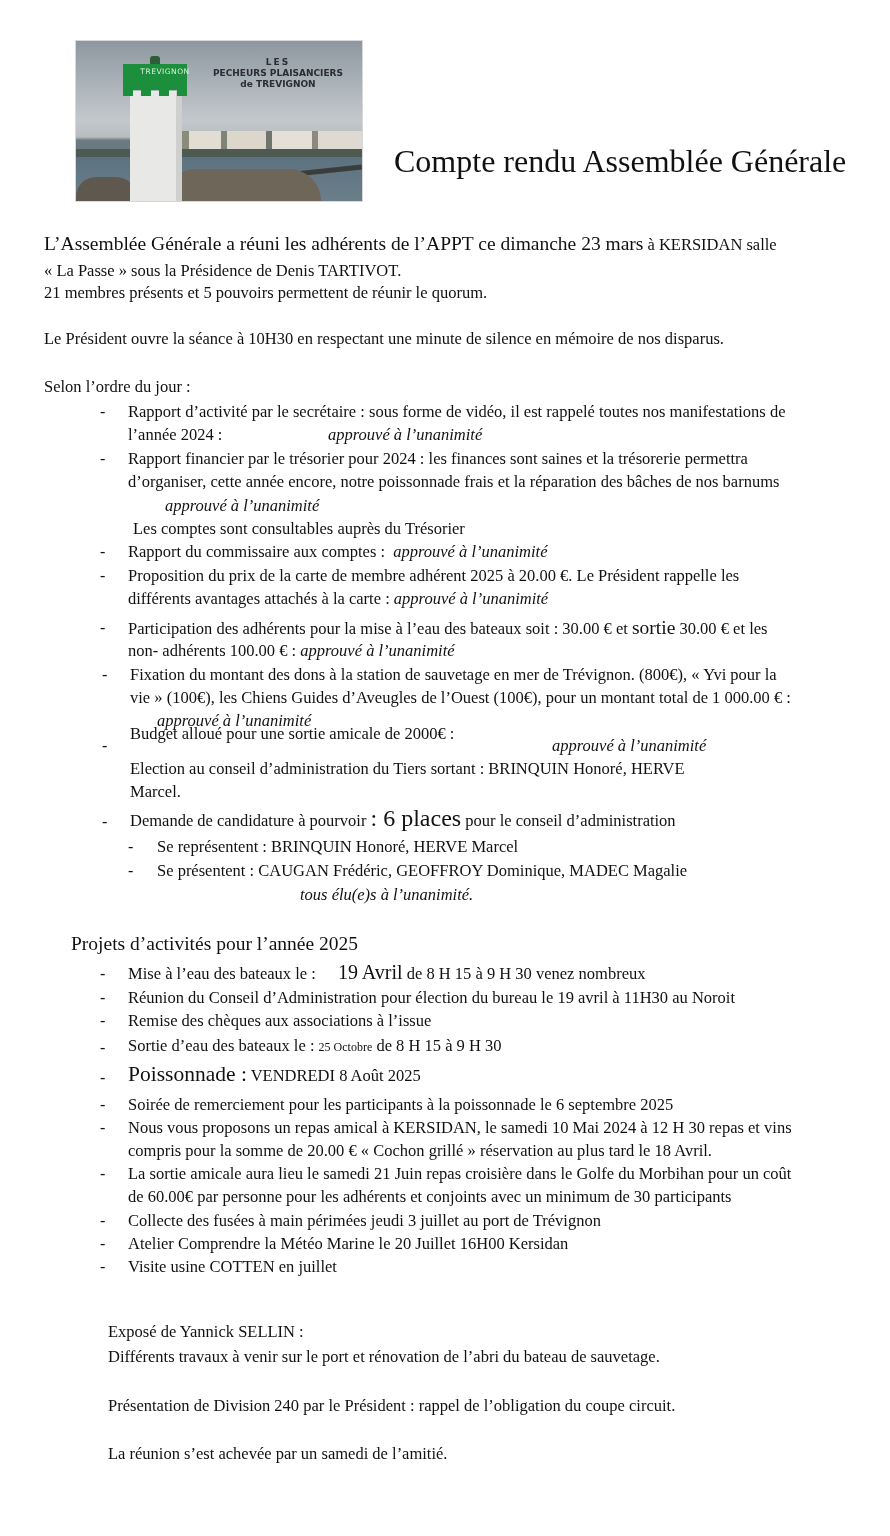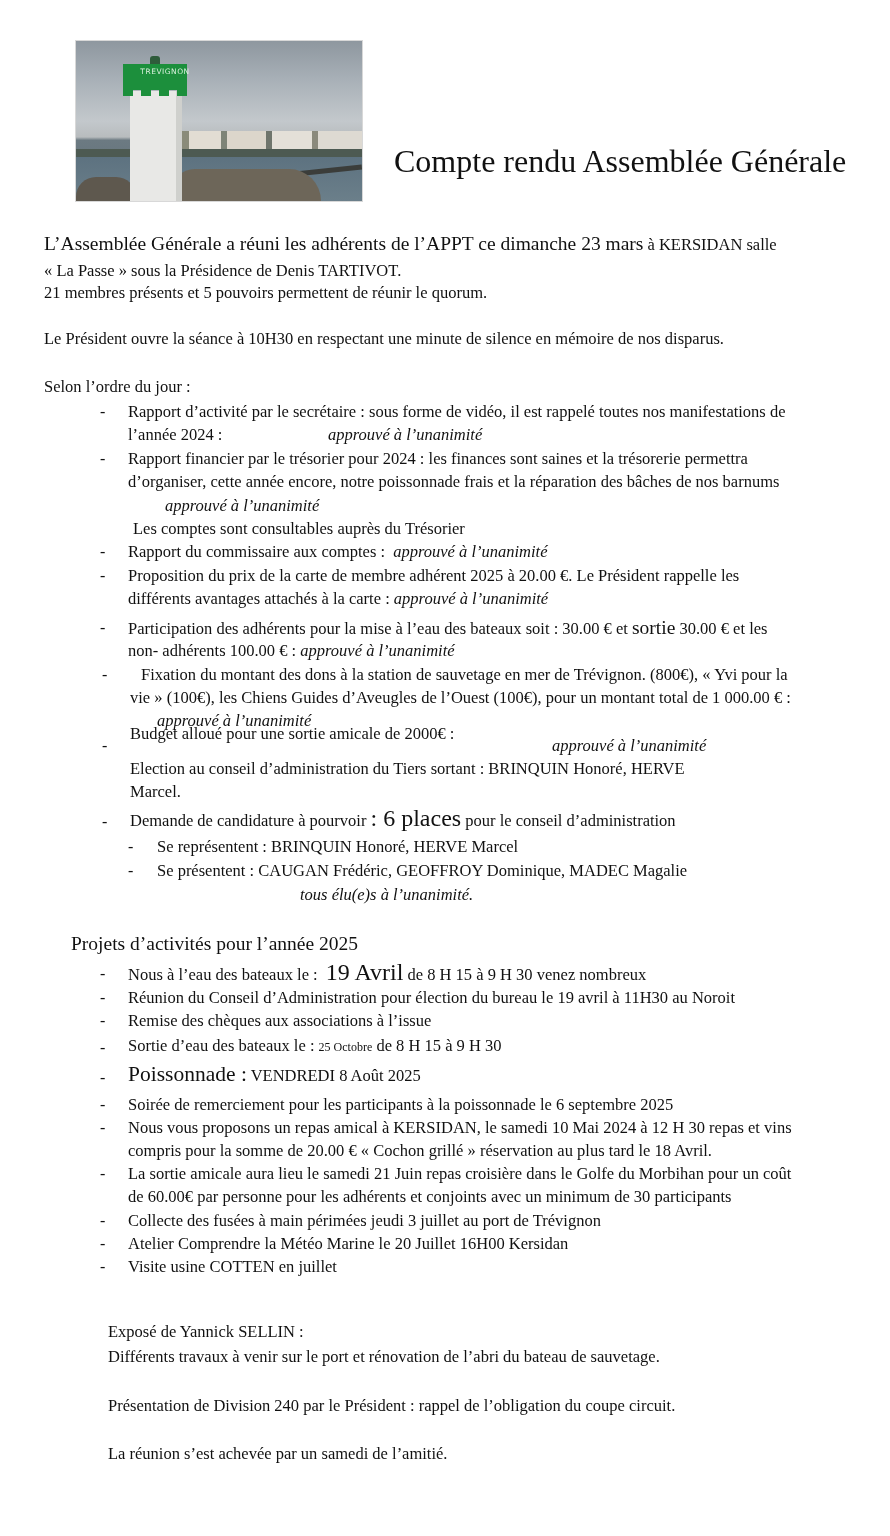--- a/index.html
+++ b/index.html
@@ -47,20 +47,25 @@
   <div class="rocks"></div>
   <div class="tower"></div>
   <div class="lamp"></div>
   <div class="crown">
     <div class="crown-label">TREVIGNON</div>
   </div>
   <div class="merlon" style="left:47px"></div>
   <div class="merlon" style="left:65px"></div>
   <div class="merlon" style="left:83px"></div>
   <div class="merlon" style="left:101px"></div>
+  <div class="title">
+    <div style="letter-spacing:2px">LES</div>
+    <div>PECHEURS PLAISANCIERS</div>
+    <div>de TREVIGNON</div>
+  </div>
 </div>
 
 <div id="doc-title" class="abs">Compte rendu Assemblée Générale</div>
 
 <div class="abs" style="left:44px; top:233px;">
   <span style="font-size:19.5px">L’Assemblée Générale a réuni les adhérents de l’APPT ce dimanche 23 mars</span>
   <span style="font-size:16.5px">à KERSIDAN salle</span>
 </div>
 <div class="abs t" style="left:44px; top:261px;">« La Passe » sous la Présidence de Denis TARTIVOT.</div>
 <div class="abs t" style="left:44px; top:283px;">21 membres présents et 5 pouvoirs permettent de réunir le quorum.</div>
@@ -97,21 +102,21 @@
   <span>Participation des adhérents pour la mise à l’eau des bateaux soit : 30.00 € et</span>
   <span style="font-size:19.5px">sortie</span>
   <span>30.00 € et les</span>
 </div>
 <div class="abs t" style="left:128px; top:641px">
   <span>non- adhérents 100.00 € :</span>
   <span class="ital">approuvé à l’unanimité</span>
 </div>
 
 <span class="dash" style="left:102px; top:665px">-</span>
-<div class="abs t" style="left:141px; top:665px">Fixation du montant des dons à la station de sauvetage en mer de Trévignon. (800€), « Yvi pour la</div>
+<div class="abs t" style="left:130px; top:665px">Fixation du montant des dons à la station de sauvetage en mer de Trévignon. (800€), « Yvi pour la</div>
 <div class="abs t" style="left:130px; top:688px">vie » (100€), les Chiens Guides d’Aveugles de l’Ouest (100€), pour un montant total de 1 000.00 € :</div>
 <div class="abs t ital" style="left:157px; top:711px">approuvé à l’unanimité</div>
 
 <span class="dash" style="left:102px; top:736px">-</span>
 <div class="abs t" style="left:130px; top:724px">Budget alloué pour une sortie amicale de 2000€ :</div>
 <div class="abs t ital" style="left:552px; top:736px">approuvé à l’unanimité</div>
 <div class="abs t" style="left:130px; top:759px">Election au conseil d’administration du Tiers sortant : BRINQUIN Honoré, HERVE</div>
 <div class="abs t" style="left:130px; top:782px">Marcel.</div>
 
 <span class="dash" style="left:102px; top:812px">-</span>
@@ -123,22 +128,22 @@
 <span class="dash" style="left:128px; top:837px">-</span>
 <div class="abs t" style="left:157px; top:837px">Se représentent : BRINQUIN Honoré, HERVE Marcel</div>
 <span class="dash" style="left:128px; top:861px">-</span>
 <div class="abs t" style="left:157px; top:861px">Se présentent : CAUGAN Frédéric, GEOFFROY Dominique, MADEC Magalie</div>
 <div class="abs t ital" style="left:300px; top:885px">tous élu(e)s à l’unanimité.</div>
 
 <div class="abs bold" style="left:71px; top:932px; font-size:19.5px; line-height:24px">Projets d’activités pour l’année 2025</div>
 
 <span class="dash" style="left:100px; top:964px">-</span>
 <div class="abs t" style="left:128px; top:962px">
-  <span>Nous à l’eau des bateaux le :</span>
-  <span style="font-size:24px; margin-left:4px">19 Avril</span>
+  <span>Mise à l’eau des bateaux le :</span>
+  <span style="font-size:20px; margin-left:18px">19 Avril</span>
   <span>de 8 H 15 à 9 H 30 venez nombreux</span>
 </div>
 
 <span class="dash" style="left:100px; top:988px">-</span>
 <div class="abs t" style="left:128px; top:988px">Réunion du Conseil d’Administration pour élection du bureau le 19 avril à 11H30 au Noroit</div>
 
 <span class="dash" style="left:100px; top:1011px">-</span>
 <div class="abs t" style="left:128px; top:1011px">Remise des chèques aux associations à l’issue</div>
 
 <span class="dash" style="left:100px; top:1038px">-</span>

